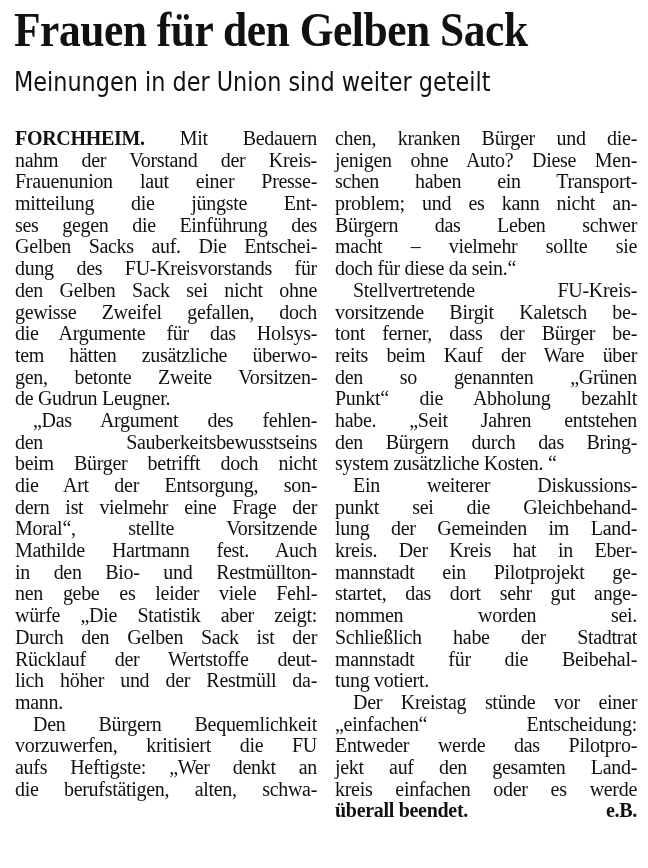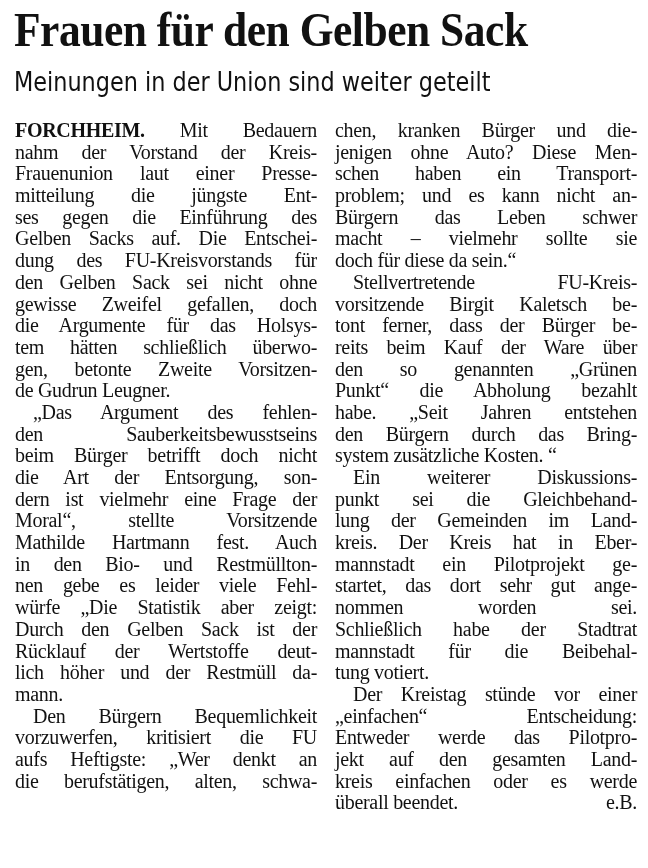--- a/index.html
+++ b/index.html
@@ -15,54 +15,54 @@
       letter-spacing: -0.5px; white-space: nowrap; margin: 0;
       transform: scaleX(0.905); transform-origin: left top;
     }
     .subheadline {
       position: absolute; left: 14px; top: 66px;
       font-family: "DejaVu Sans", "Liberation Sans", sans-serif;
       font-size: 26px; line-height: 32px; white-space: nowrap; margin: 0;
       font-weight: normal; transform: scaleX(0.86); transform-origin: left top;
     }
     .column {
-      position: absolute; top: 120px; width: 302px;
+      position: absolute; top: 128px; width: 302px;
     }
     .col-left { left: 15px; }
     .col-right { left: 335px; }
     .line {
       height: 21.7px; line-height: 21.7px; font-size: 20px;
       white-space: nowrap; overflow: visible;
       text-align: justify; text-align-last: justify;
       letter-spacing: -0.3px;
       transform-origin: left top;
     }
     .line.last { text-align-last: left; }
     .line.indent { padding-left: 18px; }
-    .line.split { display: flex; justify-content: space-between; text-align-last: auto; }
+    .line.split { display: flex; justify-content: space-between; text-align-last: auto; font-weight: bold; }
     .dateline { font-weight: bold; }
   </style>
 </head>
 <body>
 
 <h1 class="headline">Frauen für den Gelben Sack</h1>
 <h2 class="subheadline">Meinungen in der Union sind weiter geteilt</h2>
 
 <div class="column col-left">
   <div class="line"><span class="dateline">FORCHHEIM.</span><span> Mit Bedauern</span></div>
   <div class="line">nahm der Vorstand der Kreis-</div>
   <div class="line">Frauenunion laut einer Presse-</div>
   <div class="line">mitteilung die jüngste Ent-</div>
   <div class="line">ses gegen die Einführung des</div>
   <div class="line">Gelben Sacks auf. Die Entschei-</div>
   <div class="line">dung des FU-Kreisvorstands für</div>
   <div class="line">den Gelben Sack sei nicht ohne</div>
   <div class="line">gewisse Zweifel gefallen, doch</div>
   <div class="line">die Argumente für das Holsys-</div>
-  <div class="line">tem hätten schließlich überwo-</div>
+  <div class="line">tem hätten zusätzliche überwo-</div>
   <div class="line">gen, betonte Zweite Vorsitzen-</div>
   <div class="line last">de Gudrun Leugner.</div>
   <div class="line indent">„Das Argument des fehlen-</div>
   <div class="line">den Sauberkeitsbewusstseins</div>
   <div class="line">beim Bürger betrifft doch nicht</div>
   <div class="line">die Art der Entsorgung, son-</div>
   <div class="line">dern ist vielmehr eine Frage der</div>
   <div class="line">Moral“, stellte Vorsitzende</div>
   <div class="line">Mathilde Hartmann fest. Auch</div>
   <div class="line">in den Bio- und Restmüllton-</div>

